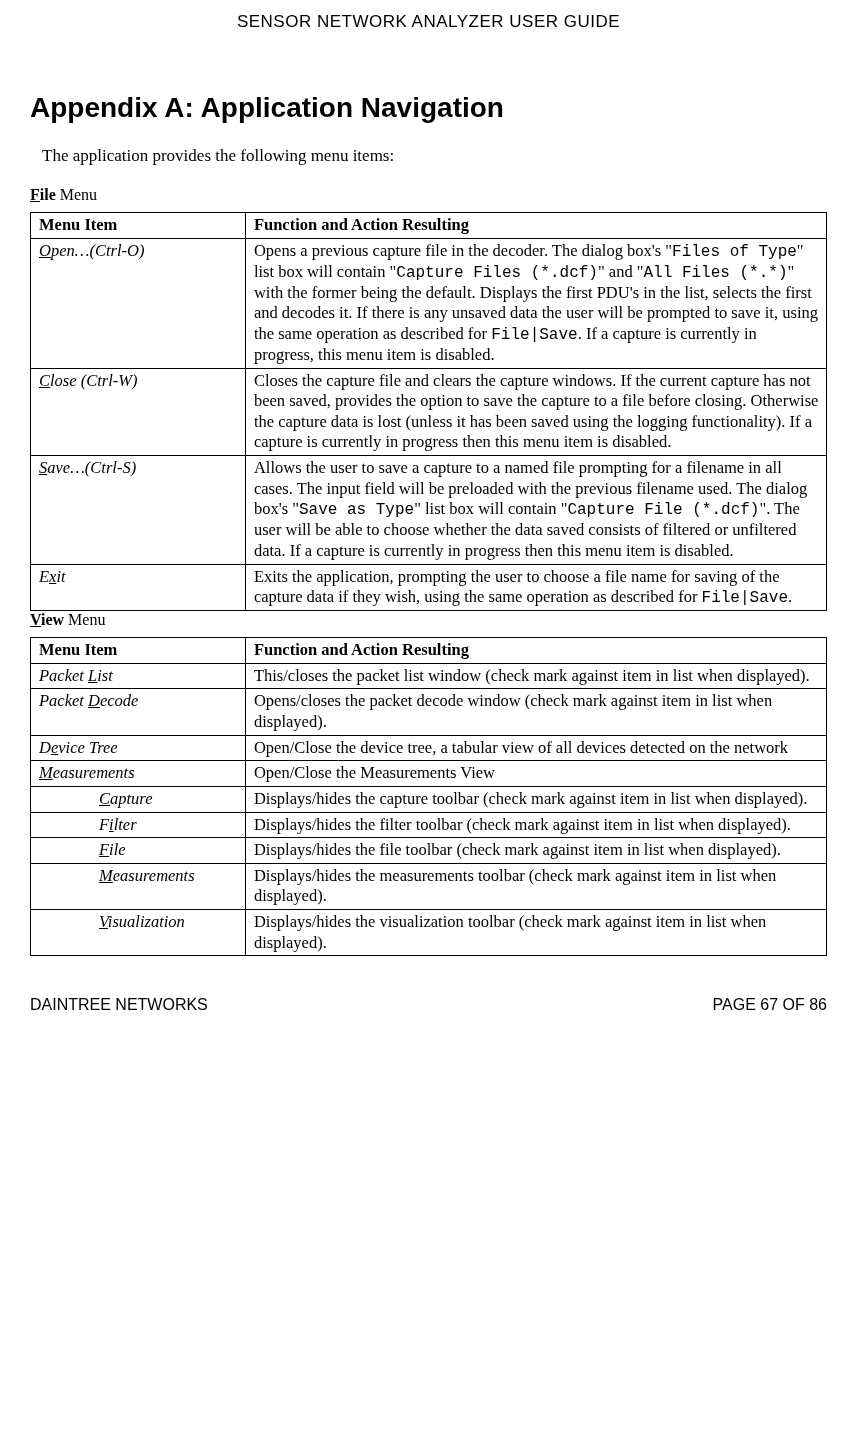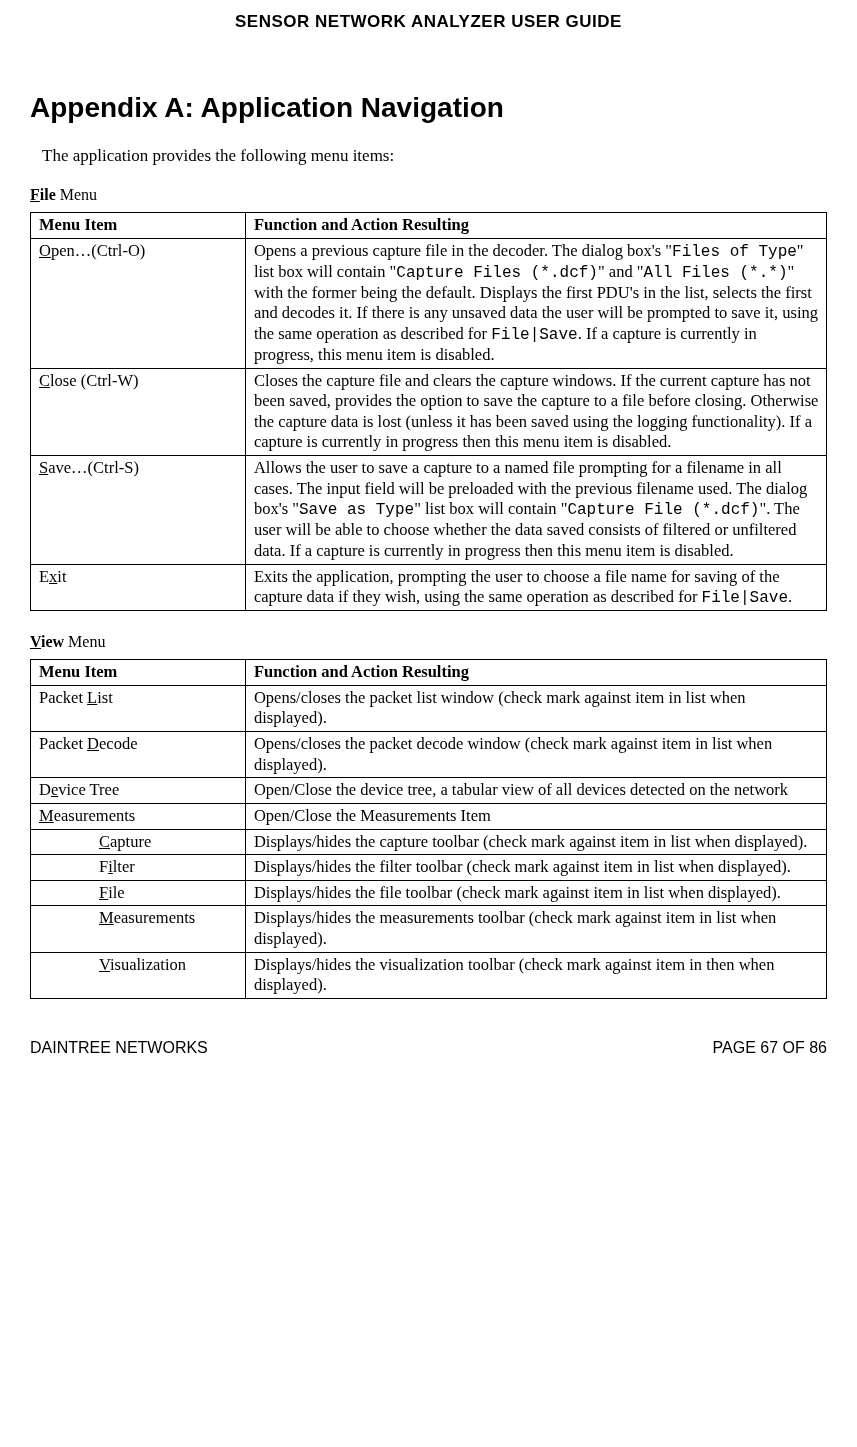--- a/index.html
+++ b/index.html
@@ -7,21 +7,21 @@
     width: 857px;
     margin: 0;
     padding: 0 30px 20px 30px;
     box-sizing: border-box;
     color: #000;
     background: #fff;
   }
   .doc-header {
     text-align: center;
     font-family: Arial, Helvetica, sans-serif;
-    font-weight: bold;
+    font-weight: normal;
     font-size: 17px;
     letter-spacing: 0.5px;
     margin-top: 12px;
     margin-bottom: 60px;
   }
   h1 {
     font-family: Arial, Helvetica, sans-serif;
     font-weight: bold;
     font-size: 28px;
     margin: 8px 0 22px 0;
@@ -34,36 +34,35 @@
     font-family: "Times New Roman", serif;
     font-size: 16px;
     font-weight: normal;
     margin: 0 0 8px 0;
   }
   .menu-heading .accel { text-decoration: underline; font-weight: bold; }
   .menu-heading .bold { font-weight: bold; }
   table {
     width: 100%;
     border-collapse: collapse;
-    margin-bottom: 22px;
     font-size: 16.5px;
   }
   th, td {
     border: 1px solid #000;
     padding: 2px 6px 2px 8px;
     text-align: left;
     vertical-align: top;
     line-height: 1.25;
   }
   th {
     font-weight: bold;
   }
   col.col-item { width: 27%; }
   col.col-desc { width: 73%; }
-  .item { }
+  .item { font-style: italic; }
   .u { text-decoration: underline; }
   .mono { font-family: "Courier New", monospace; font-size: 16px; }
   .indent { padding-left: 60px; display: inline-block; }
   .footer {
     display: flex;
     justify-content: space-between;
     font-family: Arial, Helvetica, sans-serif;
     font-size: 16px;
     margin-top: 40px;
   }
@@ -123,53 +122,53 @@
     </colgroup>
   <thead>
     <tr>
       <th>Menu Item</th>
       <th>Function and Action Resulting</th>
     </tr>
   </thead>
   <tbody id="view-menu-body">
       <tr>
         <td class="item">Packet <span class="u">L</span>ist</td>
-        <td>Opens/closes the packet list window (check mark against item in list when displayed).</td>
+        <td>This/closes the packet list window (check mark against item in list when displayed).</td>
       </tr>
       <tr>
         <td class="item">Packet <span class="u">D</span>ecode</td>
         <td>Opens/closes the packet decode window (check mark against item in list when displayed).</td>
       </tr>
       <tr>
         <td class="item">D<span class="u">e</span>vice Tree</td>
         <td>Open/Close the device tree, a tabular view of all devices detected on the network</td>
       </tr>
       <tr>
         <td class="item"><span class="u">M</span>easurements</td>
-        <td>Open/Close the Measurements Item</td>
+        <td>Open/Close the Measurements View</td>
       </tr>
       <tr>
         <td class="item"><span class="indent"><span class="u">C</span>apture</span></td>
         <td>Displays/hides the capture toolbar (check mark against item in list when displayed).</td>
       </tr>
       <tr>
         <td class="item"><span class="indent">F<span class="u">i</span>lter</span></td>
         <td>Displays/hides the filter toolbar (check mark against item in list when displayed).</td>
       </tr>
       <tr>
         <td class="item"><span class="indent"><span class="u">F</span>ile</span></td>
         <td>Displays/hides the file toolbar (check mark against item in list when displayed).</td>
       </tr>
       <tr>
         <td class="item"><span class="indent"><span class="u">M</span>easurements</span></td>
         <td>Displays/hides the measurements toolbar (check mark against item in list when displayed).</td>
       </tr>
       <tr>
         <td class="item"><span class="indent"><span class="u">V</span>isualization</span></td>
-        <td>Displays/hides the visualization toolbar (check mark against item in then when displayed).</td>
+        <td>Displays/hides the visualization toolbar (check mark against item in list when displayed).</td>
       </tr>
     </tbody>
 </table>
 
 <div class="footer">
   <span>DAINTREE NETWORKS</span>
   <span>PAGE 67 OF 86</span>
 </div>
 
 </body></html>

